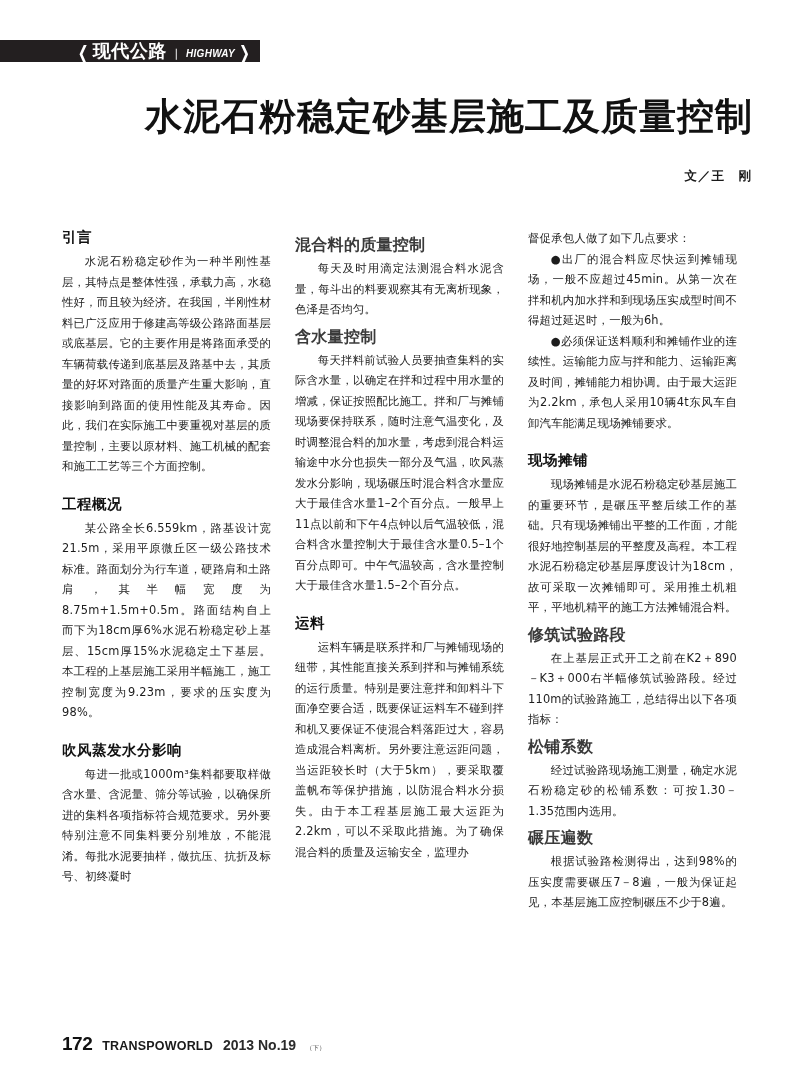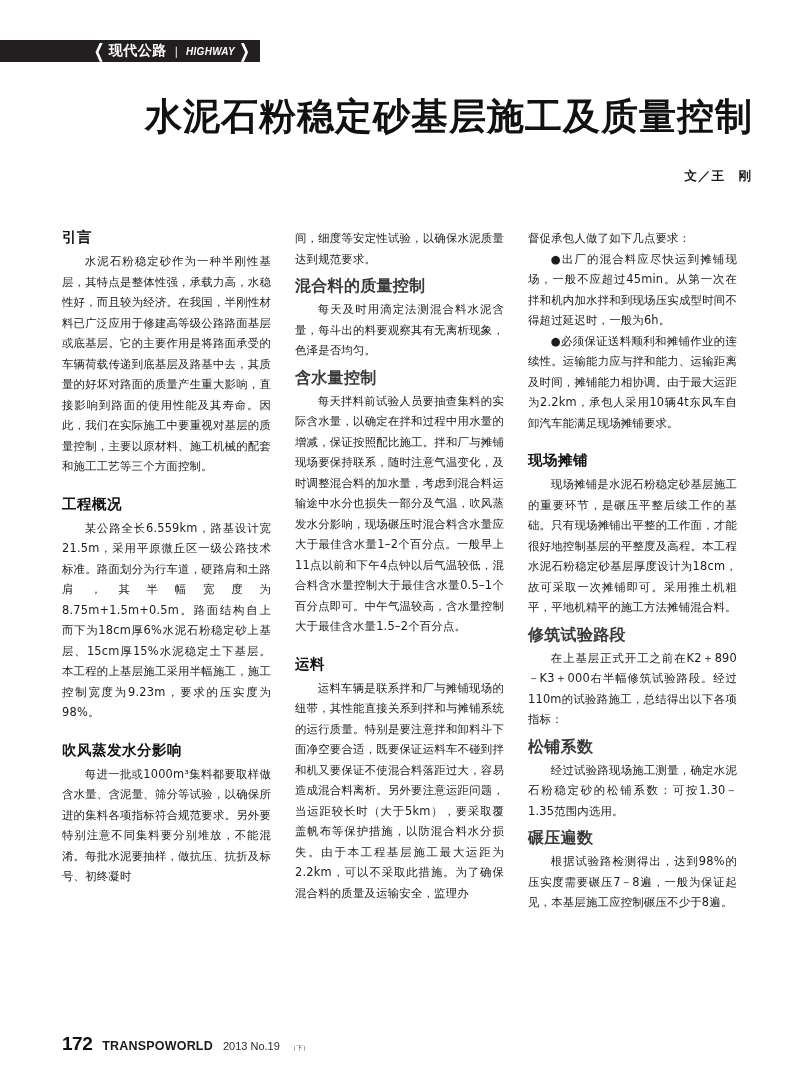--- a/index.html
+++ b/index.html
@@ -43,21 +43,21 @@
     color: #ffffff;
   }
   .masthead .paren {
     font-size: 13px;
     line-height: 1;
     color: #fff;
     transform: scaleY(1.45);
     display: inline-block;
   }
   .masthead .cn {
-    font-size: 14px;
+    font-size: 18px;
     font-weight: bold;
     letter-spacing: 0.5px;
     font-family: Liberation Mono, monospace;
   }
   .masthead .bar {
     font-size: 11px;
     opacity: .95;
     padding: 0 1px;
   }
   .masthead .en {
@@ -159,23 +159,24 @@
     letter-spacing: -0.5px;
   }
   .footer .brand {
     font-size: 12.5px;
     font-weight: bold;
     letter-spacing: .2px;
     color: #1a1a1a;
     margin-top: 16px;
   }
   .footer .issue {
-    font-size: 11px;
+    font-size: 14px;
     color: #2a2a2a;
     letter-spacing: 0;
+    font-weight: bold;
   }
   .footer .issue-cn {
     font-size: 6.5px;
     color: #4a4a4a;
   }
 </style>
 </head>
 <body>
 
 <div class="page">
@@ -196,21 +197,20 @@
   <div class="cols">
     <div class="col">
         <h2 class="first">引言</h2>
         <p>水泥石粉稳定砂作为一种半刚性基层，其特点是整体性强，承载力高，水稳性好，而且较为经济。在我国，半刚性材料已广泛应用于修建高等级公路路面基层或底基层。它的主要作用是将路面承受的车辆荷载传递到底基层及路基中去，其质量的好坏对路面的质量产生重大影响，直接影响到路面的使用性能及其寿命。因此，我们在实际施工中要重视对基层的质量控制，主要以原材料、施工机械的配套和施工工艺等三个方面控制。</p>
         <h2>工程概况</h2>
         <p>某公路全长6.559km，路基设计宽21.5m，采用平原微丘区一级公路技术标准。路面划分为行车道，硬路肩和土路肩，其半幅宽度为8.75m+1.5m+0.5m。路面结构自上而下为18cm厚6%水泥石粉稳定砂上基层、15cm厚15%水泥稳定土下基层。本工程的上基层施工采用半幅施工，施工控制宽度为9.23m，要求的压实度为98%。</p>
         <h2>吹风蒸发水分影响</h2>
         <p>每进一批或1000m³集料都要取样做含水量、含泥量、筛分等试验，以确保所进的集料各项指标符合规范要求。另外要特别注意不同集料要分别堆放，不能混淆。每批水泥要抽样，做抗压、抗折及标号、初终凝时</p>
       </div>
     <div class="col">
-        <p class="cont">间，细度等安定性试验，以确保水泥质量达到规范要求。</p>
         <h3>混合料的质量控制</h3>
         <p>每天及时用滴定法测混合料水泥含量，每斗出的料要观察其有无离析现象，色泽是否均匀。</p>
         <h3>含水量控制</h3>
         <p>每天拌料前试验人员要抽查集料的实际含水量，以确定在拌和过程中用水量的增减，保证按照配比施工。拌和厂与摊铺现场要保持联系，随时注意气温变化，及时调整混合料的加水量，考虑到混合料运输途中水分也损失一部分及气温，吹风蒸发水分影响，现场碾压时混合料含水量应大于最佳含水量1–2个百分点。一般早上11点以前和下午4点钟以后气温较低，混合料含水量控制大于最佳含水量0.5–1个百分点即可。中午气温较高，含水量控制大于最佳含水量1.5–2个百分点。</p>
         <h2>运料</h2>
         <p>运料车辆是联系拌和厂与摊铺现场的纽带，其性能直接关系到拌和与摊铺系统的运行质量。特别是要注意拌和卸料斗下面净空要合适，既要保证运料车不碰到拌和机又要保证不使混合料落距过大，容易造成混合料离析。另外要注意运距问题，当运距较长时（大于5km），要采取覆盖帆布等保护措施，以防混合料水分损失。由于本工程基层施工最大运距为2.2km，可以不采取此措施。为了确保混合料的质量及运输安全，监理办</p>
       </div>
     <div class="col">
         <p class="cont">督促承包人做了如下几点要求：</p>
         <p>●出厂的混合料应尽快运到摊铺现场，一般不应超过45min。从第一次在拌和机内加水拌和到现场压实成型时间不得超过延迟时，一般为6h。</p>

